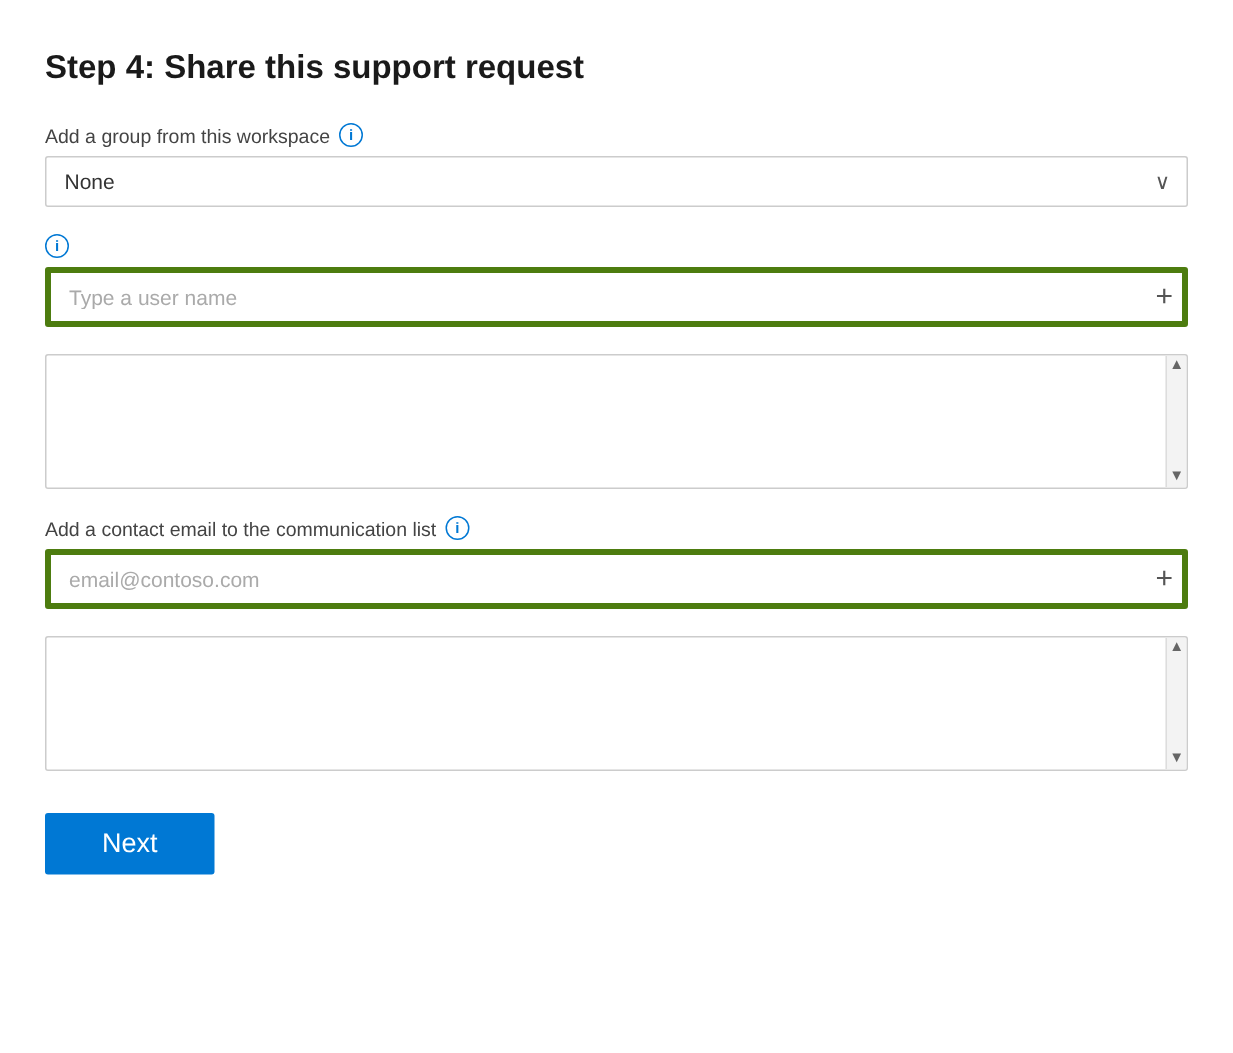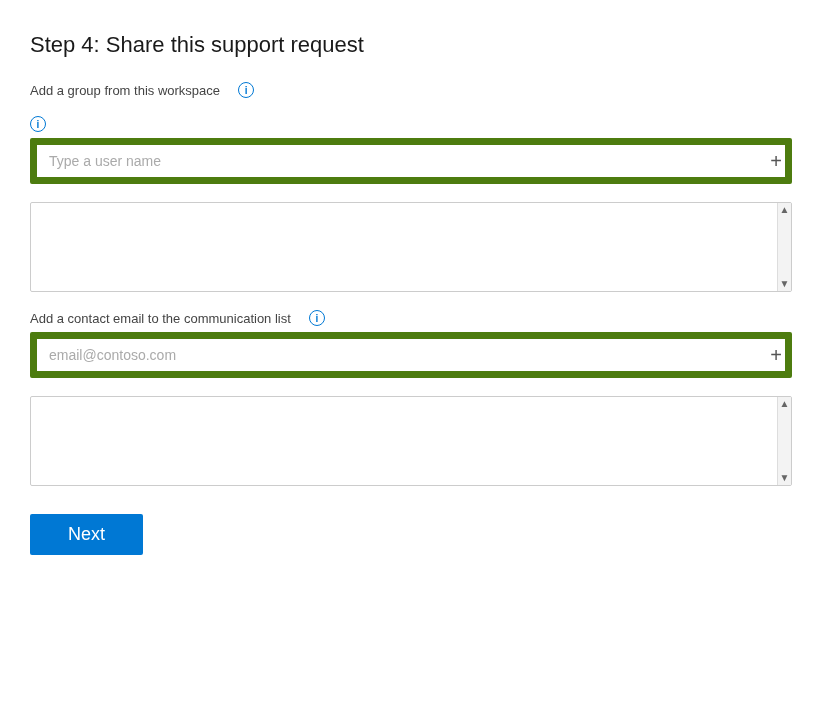--- a/index.html
+++ b/index.html
@@ -6,31 +6,31 @@
     body {
       font-family: 'Segoe UI', Arial, sans-serif;
       background: #fff;
       color: #333;
       width: 822px;
       min-height: 702px;
       padding: 32px 30px 30px 30px;
     }
     .page-title {
       font-size: 22px;
-      font-weight: 400;
+      font-weight: 700;
       color: #1a1a1a;
       margin-bottom: 24px;
     }
     .field-label {
       font-size: 13px;
       color: #444;
       margin-bottom: 6px;
       display: flex;
       align-items: center;
-      gap: 18px;
+      gap: 6px;
     }
     .info-icon {
       display: inline-flex;
       align-items: center;
       justify-content: center;
       width: 16px;
       height: 16px;
       border: 1.5px solid #0078d4;
       border-radius: 50%;
       color: #0078d4;
@@ -66,21 +66,21 @@
       pointer-events: none;
       color: #555;
       font-size: 14px;
     }
     .input-with-plus {
       position: relative;
       width: 100%;
     }
     .text-input {
       width: 100%;
-      border: 7px solid #4d7c0f;
+      border: 4px solid #4d7c0f;
       border-radius: 2px;
       padding: 8px 36px 8px 12px;
       font-size: 14px;
       color: #999;
       outline: none;
     }
     .text-input::placeholder { color: #aaa; }
     .plus-btn {
       position: absolute;
       right: 10px;
@@ -149,20 +149,26 @@
 
 
 <h1 class="page-title">Step 4: Share this support request</h1>
 
 
 <div class="section">
   <div class="field-label">
     <span>Add a group from this workspace</span>
     <span class="info-icon">i</span>
   </div>
+  <div class="select-wrapper">
+    <select class="select-box">
+      <option>None</option>
+    </select>
+    <span class="chevron-icon">∨</span>
+  </div>
 </div>
 
 
 <div class="section">
   <div class="field-label">
     <span class="info-icon">i</span>
   </div>
   <div class="input-with-plus">
     <input class="text-input" type="text" placeholder="Type a user name" style="">
     <button class="plus-btn">+</button>

